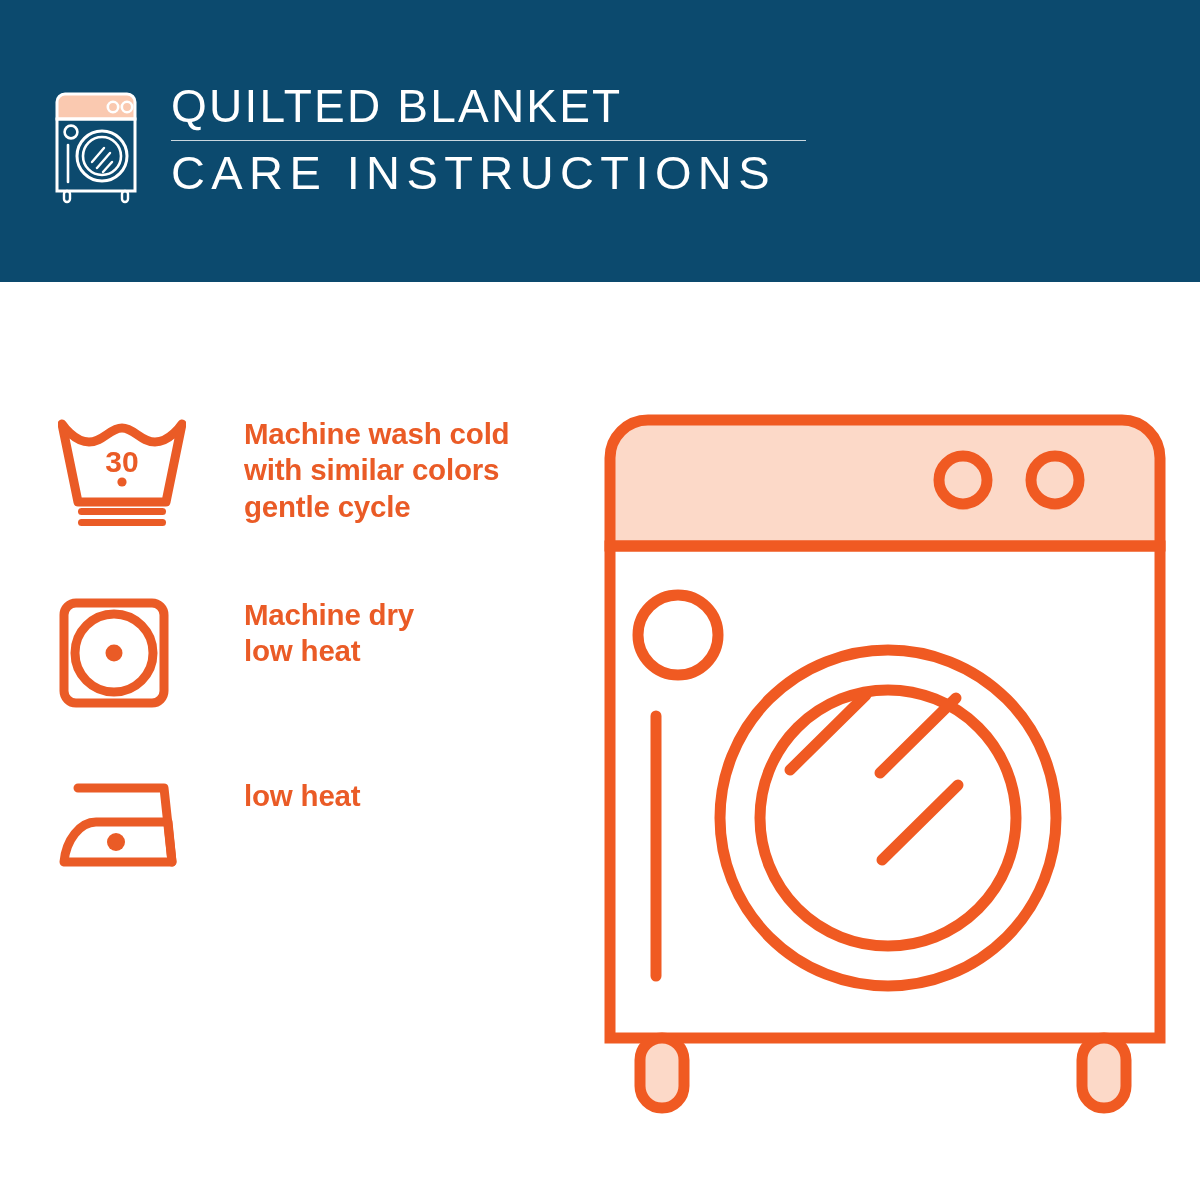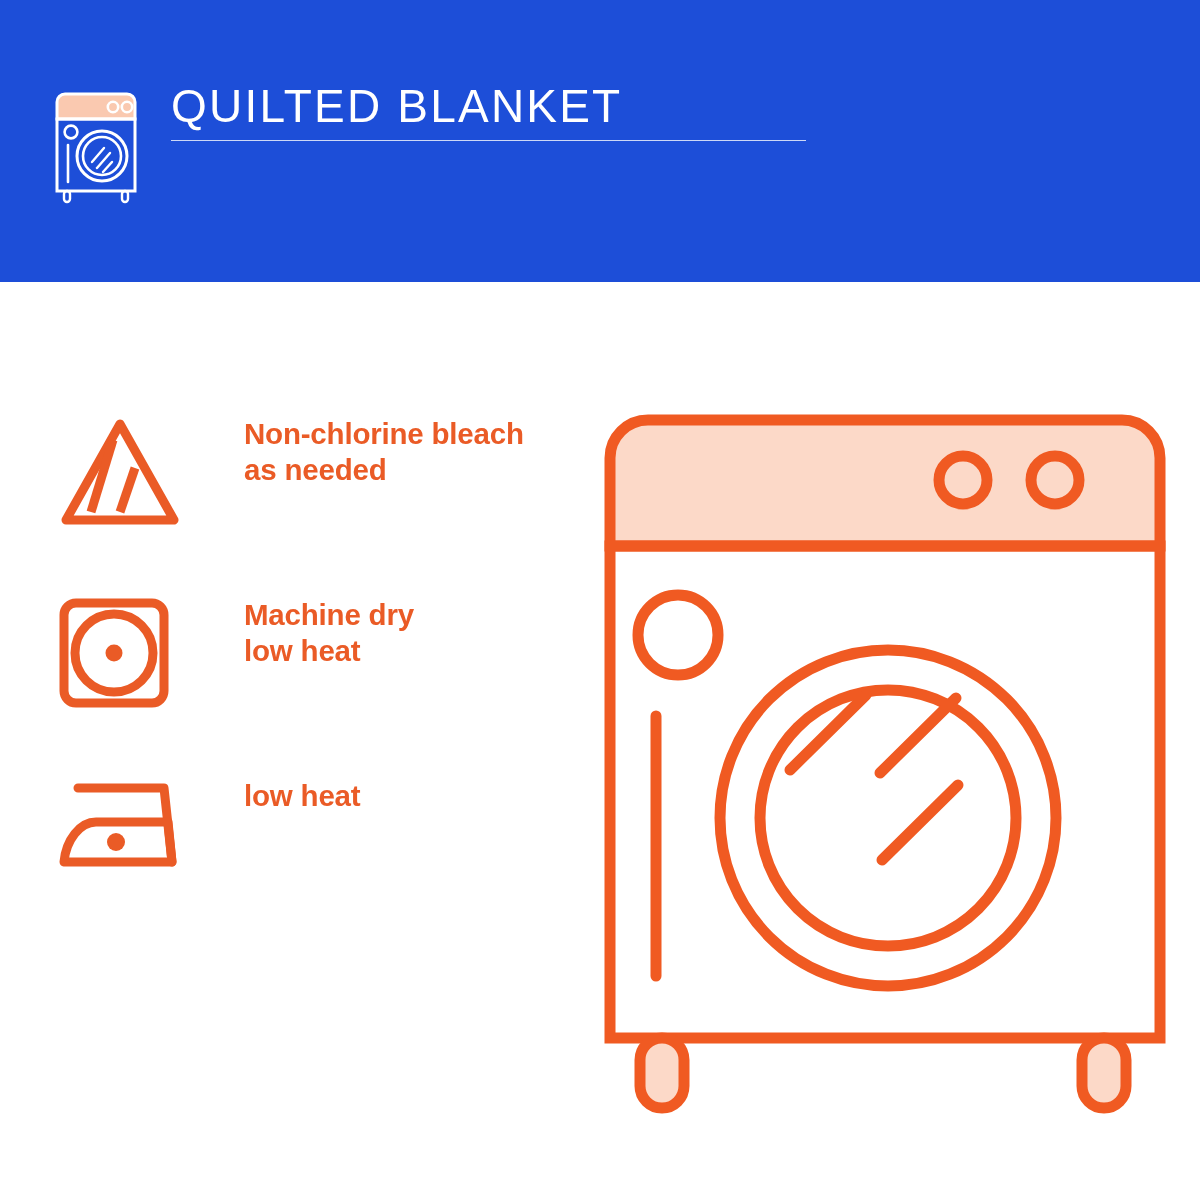--- a/index.html
+++ b/index.html
@@ -8,21 +8,21 @@
     background:#ffffff;
     font-family:"Liberation Sans", sans-serif;
     overflow:hidden;
   }
   .page { position:relative; width:1200px; height:1200px; background:#ffffff; }
 
   
   .header {
     position:absolute; left:0; top:0;
     width:1200px; height:282px;
-    background:#1d4ed8;
+    background:#0c4a6e;
   }
   .header-inner {
     position:absolute; left:55px; top:82px;
     display:flex; align-items:flex-start;
   }
   .brand-icon { width:92px; height:122px; flex:0 0 auto; margin-top:4px; }
   .title-block { margin-left:24px; }
   .title-main {
     color:#ffffff;
     font-size:46px;
@@ -105,41 +105,49 @@
         <line x1="42" y1="82" x2="55" y2="67" stroke="#ffffff" stroke-width="2.4" stroke-linecap="round"></line>
         <line x1="48" y1="86" x2="57" y2="76" stroke="#ffffff" stroke-width="2.4" stroke-linecap="round"></line>
 
         <rect x="9" y="105" width="6" height="11" rx="3" fill="none" stroke="#ffffff" stroke-width="2.4"></rect>
         <rect x="67" y="105" width="6" height="11" rx="3" fill="none" stroke="#ffffff" stroke-width="2.4"></rect>
       </svg>
 
       <div class="title-block">
         <div class="title-main">QUILTED BLANKET</div>
         <div class="title-rule"></div>
+        <div class="title-sub">CARE INSTRUCTIONS</div>
       </div>
 
     </div>
   </div>
 
   <div class="care-list">
-
 
     <div class="care-row">
       <div class="sym-wrap">
-        <svg width="124" height="112" viewBox="0 0 124 112">
-          <path d="M62 8 L116 104 L8 104 Z" fill="none" stroke="#EA5B26" stroke-width="9" stroke-linejoin="round"></path>
-          <line x1="55" y1="24" x2="33" y2="96" stroke="#EA5B26" stroke-width="9" stroke-linecap="butt"></line>
-          <line x1="77" y1="52" x2="62" y2="96" stroke="#EA5B26" stroke-width="9" stroke-linecap="butt"></line>
+        <svg width="128" height="116" viewBox="0 0 128 116">
+
+          <path d="M4 8 C4 8 16 26 31 26 C45 26 52 12 64 12 C76 12 83 26 97 26 C112 26 124 8 124 8
+                   L108 86 L20 86 Z" fill="none" stroke="#EA5B26" stroke-width="9" stroke-linejoin="round" stroke-linecap="round"></path>
+
+          <text x="64" y="56" text-anchor="middle" font-family="'Liberation Sans', sans-serif" font-size="30" font-weight="bold" fill="#EA5B26">30</text>
+          <circle cx="64" cy="66" r="4.6" fill="#EA5B26"></circle>
+
+          <rect x="20" y="92" width="88" height="7" rx="3.5" fill="#EA5B26"></rect>
+          <rect x="20" y="103" width="88" height="7" rx="3.5" fill="#EA5B26"></rect>
         </svg>
       </div>
       <div class="care-text">
-        <span class="tline">Non-chlorine bleach</span>
-        <span class="tline">as needed</span>
-      </div>
-    </div>
+        <span class="tline">Machine wash cold</span>
+        <span class="tline">with similar colors</span>
+        <span class="tline">gentle cycle</span>
+      </div>
+    </div>
+
 
     <div class="care-row">
       <div class="sym-wrap">
         <svg width="112" height="112" viewBox="0 0 112 112">
           <rect x="6" y="6" width="100" height="100" rx="12" ry="12" fill="none" stroke="#EA5B26" stroke-width="9"></rect>
           <circle cx="56" cy="56" r="39" fill="none" stroke="#EA5B26" stroke-width="9"></circle>
           <circle cx="56" cy="56" r="8.5" fill="#EA5B26"></circle>
         </svg>
       </div>
       <div class="care-text">

